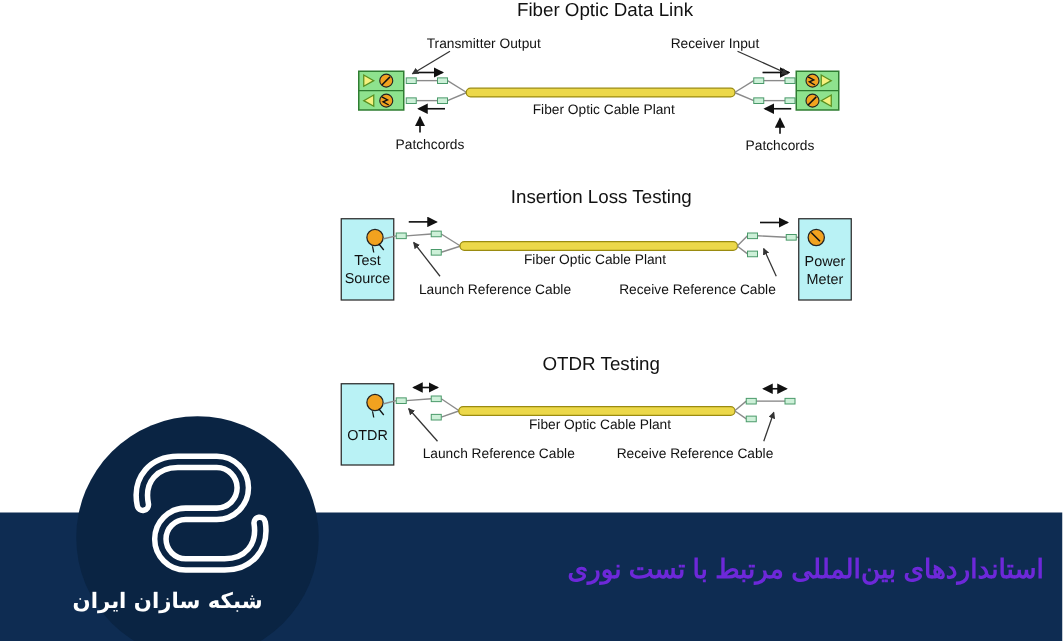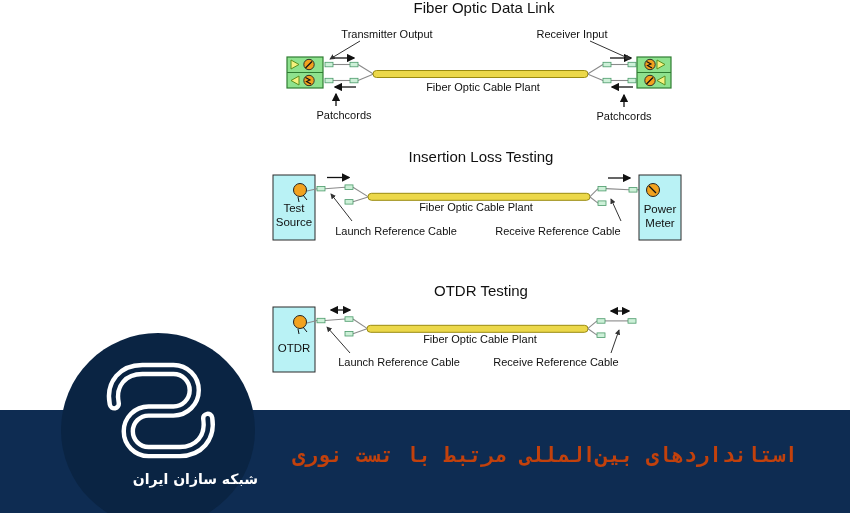--- a/index.html
+++ b/index.html
@@ -9,26 +9,26 @@
   }
   svg text{font-family:"Liberation Sans",sans-serif;fill:#111;}
   svg text.title{font-size:15px;}
   svg text.lbl{font-size:11px;}
   svg text.boxlbl{font-size:11.5px;}
   .diagram-svg{position:absolute;left:0;top:0;}
   .footer-band{position:absolute;left:0;top:410px;width:850px;height:103px;background:#0e2c52;}
   .logo-circle{position:absolute;left:61px;top:333px;width:194px;height:194px;border-radius:50%;background:#0a2443;}
   .logo-s{position:absolute;left:106px;top:356px;}
   .logo-text{
-    position:absolute;left:58px;top:471px;width:200px;text-align:right;
-    color:#ffffff;font-family:"DejaVu Sans",sans-serif;font-weight:700;font-size:14px;direction:rtl;
+    position:absolute;left:58px;top:471px;width:200px;text-align:left;
+    color:#ffffff;font-family:"DejaVu Sans",sans-serif;font-weight:700;font-size:17px;direction:rtl;
   }
   .footer-title{
-    position:absolute;left:255px;top:443px;width:580px;text-align:center;
-    color:#c2410c;font-family:Liberation Mono, monospace;font-weight:700;font-size:21px;direction:rtl;
+    position:absolute;left:255px;top:443px;width:580px;text-align:right;
+    color:#6d28d9;font-family:Liberation Sans, sans-serif;font-weight:700;font-size:21px;direction:rtl;
   }
 </style>
 </head>
 <body>
 
 <svg class="diagram-svg" width="850" height="513" viewBox="0 0 850 513">
   <defs>
     <marker id="ah" viewBox="0 0 10 10" refX="8.5" refY="5" markerWidth="6.5" markerHeight="6.5" orient="auto-start-reverse">
       <path d="M0,0 L10,5 L0,10 z" fill="#111"></path>
     </marker>

